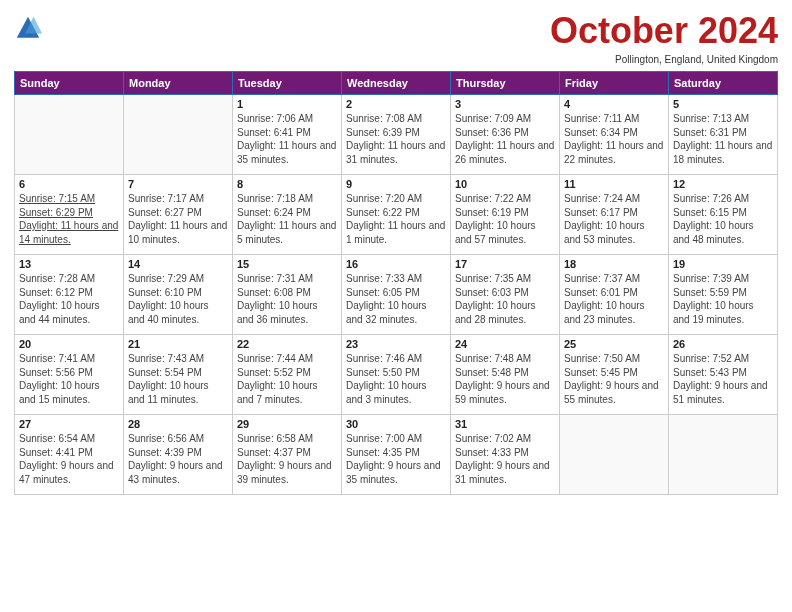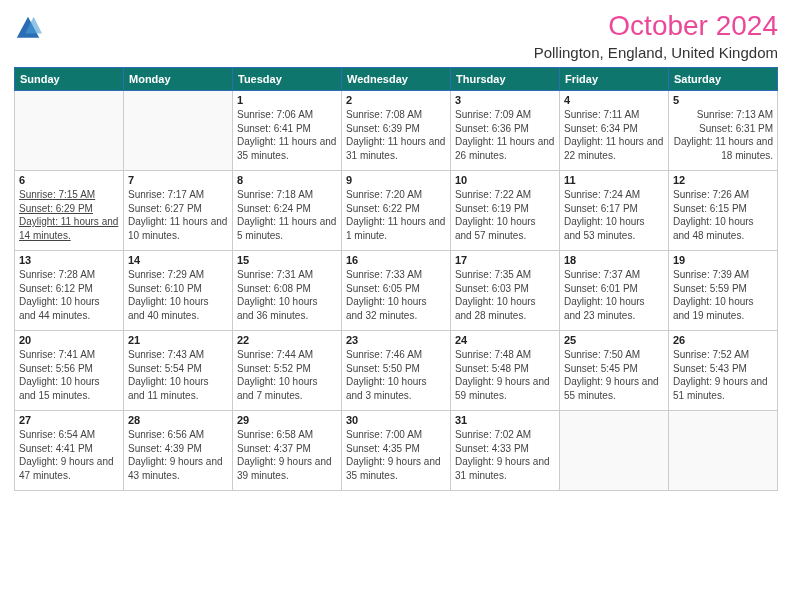--- a/index.html
+++ b/index.html
@@ -37,36 +37,36 @@
     }
     .logo-icon {
       width: 28px;
       height: 28px;
       margin-right: 2px;
     }
     .title-block {
       text-align: right;
     }
     .main-title {
-      font-size: 28px;
-      font-weight: normal;
-      color: #ec4899;
+      font-size: 36px;
+      font-weight: bold;
+      color: #b91c1c;
     }
     .subtitle {
-      font-size: 15px;
+      font-size: 10px;
       color: #333;
       margin-top: 2px;
     }
     .calendar {
       width: 100%;
       border-collapse: collapse;
       font-size: 10px;
     }
     .calendar th {
-      background-color: #0f766e;
+      background-color: #701a75;
       color: #fff;
       text-align: left;
       padding: 5px 5px;
       font-size: 11px;
       font-weight: bold;
       border: 1px solid #2a6db5;
     }
     .calendar td {
       border: 1px solid #ccc;
       vertical-align: top;
@@ -143,21 +143,21 @@
 Daylight: 11 hours and 26 minutes.</div>
           </td>
           <td>
             <span class="day-num">4</span>
             <div class="day-detail" style="white-space: pre-line;">Sunrise: 7:11 AM
 Sunset: 6:34 PM
 Daylight: 11 hours and 22 minutes.</div>
           </td>
           <td>
             <span class="day-num">5</span>
-            <div class="day-detail" style="white-space: pre-line; text-align: right;">Sunrise: 7:13 AM
+            <div class="day-detail" style="white-space: pre-line;">Sunrise: 7:13 AM
 Sunset: 6:31 PM
 Daylight: 11 hours and 18 minutes.</div>
           </td>
         </tr>
         <tr>
           <td>
             <span class="day-num">6</span>
             <div class="day-detail" style="white-space: pre-line; text-decoration: underline;">Sunrise: 7:15 AM
 Sunset: 6:29 PM
 Daylight: 11 hours and 14 minutes.</div>

